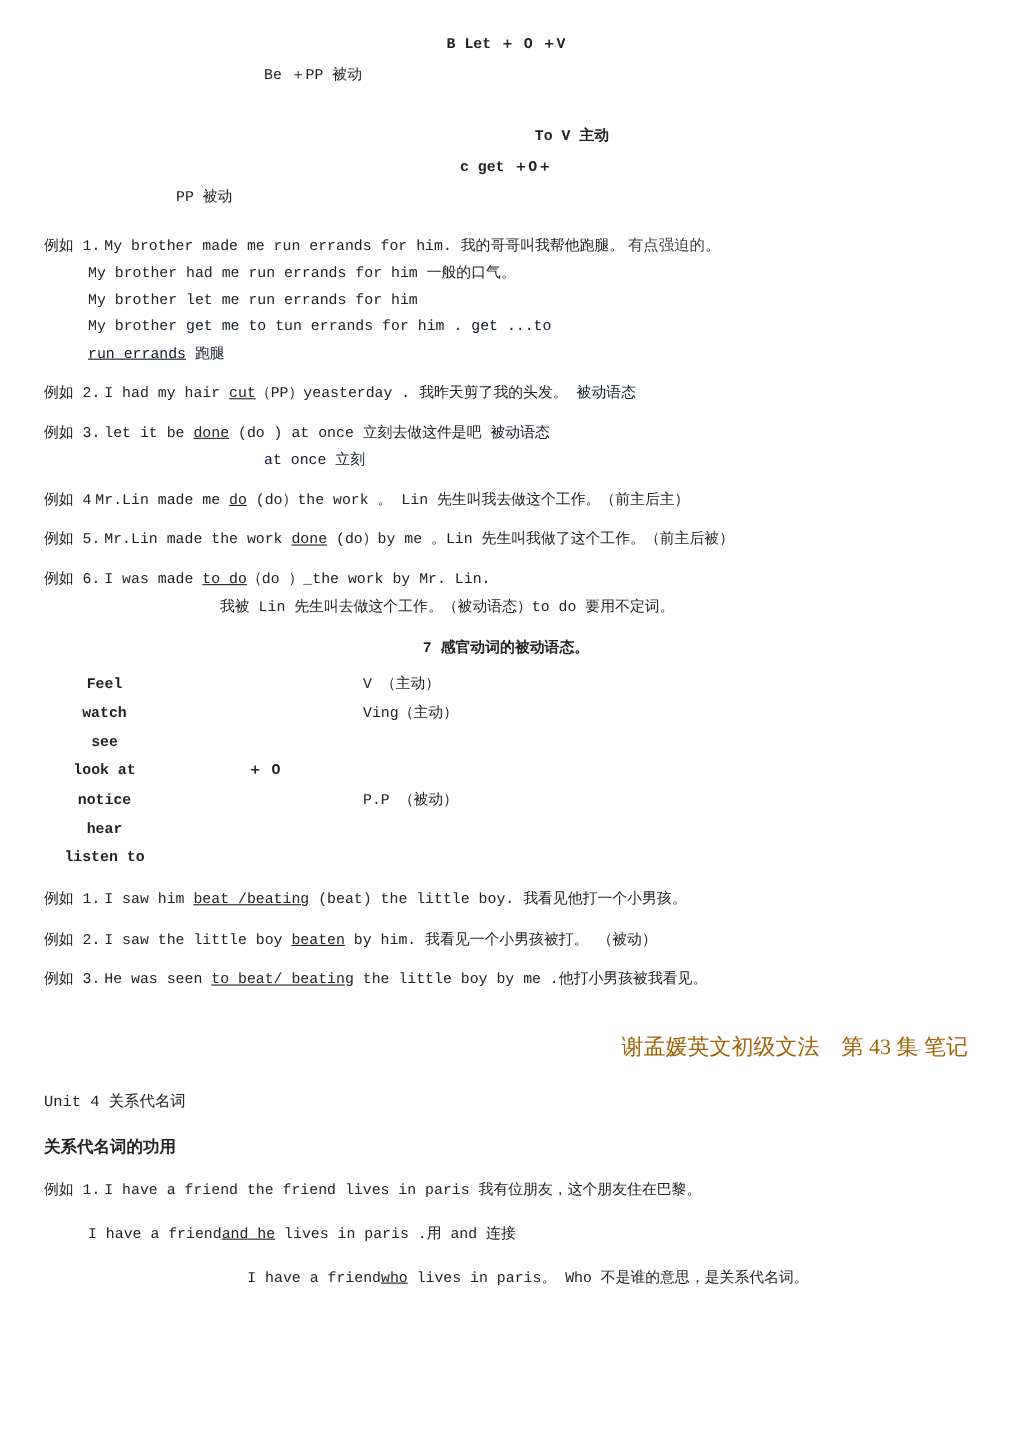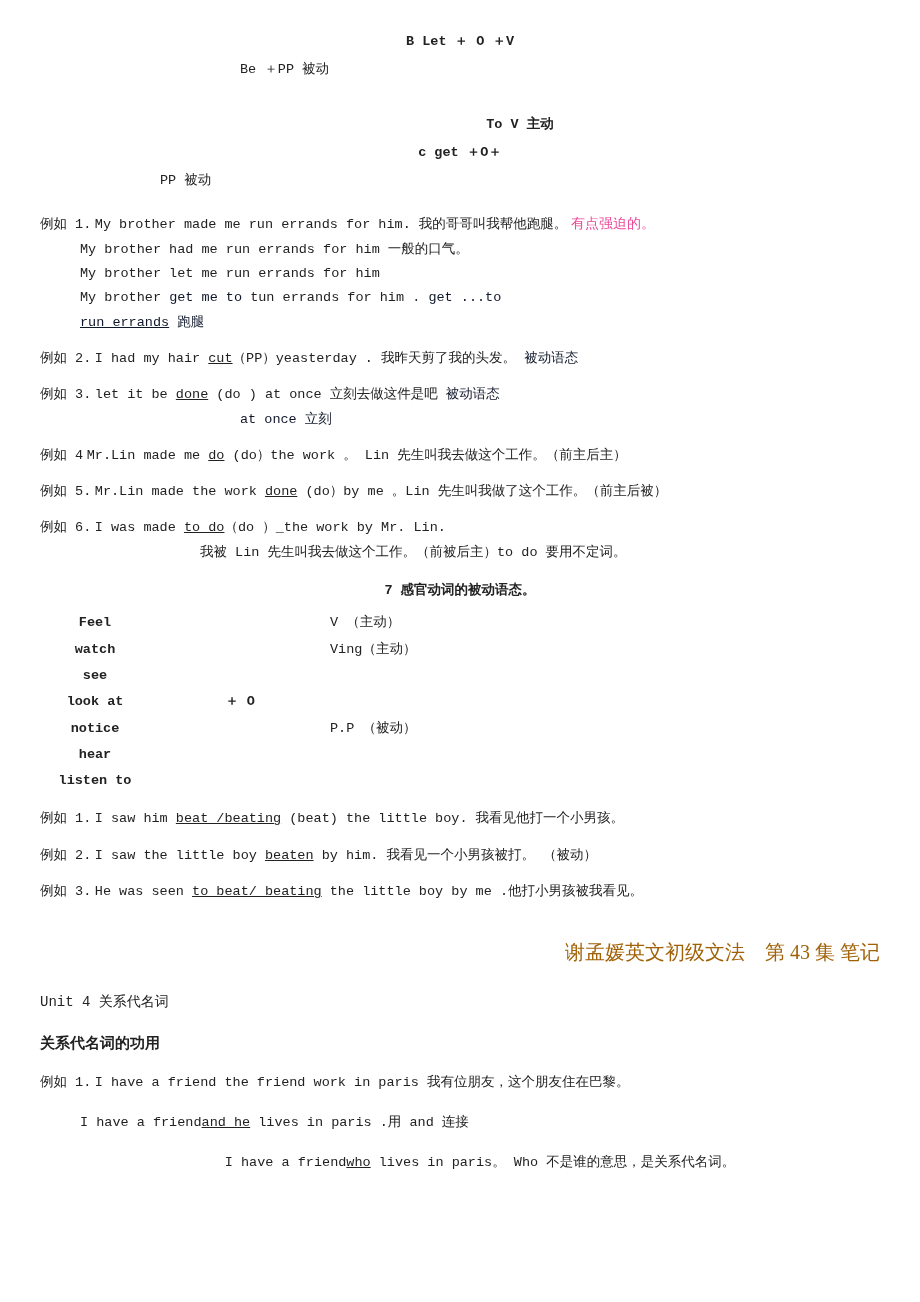--- a/index.html
+++ b/index.html
@@ -21,21 +21,21 @@
       font-size: 13.5px;
     }
     .bold {
       font-weight: bold;
       text-align: center;
     }
     .underline {
       text-decoration: underline;
     }
     .red {
-      color: #ec4899;
+      color: #404040;
     }
     .blue {
       color: #0f172a;
     }
     .indent1 {
       margin-left: 40px;
     }
     .indent3 {
       margin-left: 120px;
     }
@@ -153,21 +153,21 @@
     <span class="mono">例如 5.</span>
     <span class="mono">  Mr.Lin made the work <span class="underline">done</span> (do）by me 。Lin 先生叫我做了这个工作。（前主后被）</span>
   </div>
 
   <div class="example-line" style="margin-top:10px;">
     <div>
       <span class="mono">例如 6.</span>
       <span class="mono">  I was made <span class="underline">to do</span>（do ）_the work by Mr. Lin.</span>
     </div>
     <div class="indent3 mono" style="margin-left:160px;">
-      <span>我被 Lin 先生叫我去做这个工作。（前被后主）to do 要用不定词。</span>
+      <span>我被 Lin 先生叫去做这个工作。（被动语态）to do 要用不定词。</span>
     </div>
   </div>
 
 </div>
 
 <div style="margin-top:14px;">
   <div class="mono bold">7 感官动词的被动语态。</div>
 
   <div class="grammar-table">
     <div class="grammar-row">
@@ -225,21 +225,21 @@
 
 <div style="margin-top:30px;">
   <div class="chapter-title">谢孟媛英文初级文法　第 43 集  笔记</div>
 
   <div class="unit-title" style="margin-bottom:14px;">Unit 4 关系代名词</div>
 
   <div class="section-title">关系代名词的功用</div>
 
   <div class="example-line" style="margin-top:8px;">
     <span class="mono">例如 1.</span>
-    <span class="mono"> I have a friend the friend work in paris 我有位朋友，这个朋友住在巴黎。</span>
+    <span class="mono"> I have a friend the friend lives in paris 我有位朋友，这个朋友住在巴黎。</span>
   </div>
 
   <div class="example-line indent1" style="margin-top:14px;">
     <span class="mono">I have a friend</span><span class="mono underline">and he</span><span class="mono"> lives in paris .用 and 连接</span>
   </div>
 
   <div class="example-line indent1" style="margin-top:14px;text-align:center;">
     <span class="mono">I have a friend</span><span class="mono underline">who</span><span class="mono"> lives in paris。 Who 不是谁的意思，是关系代名词。</span>
   </div>
 </div>

